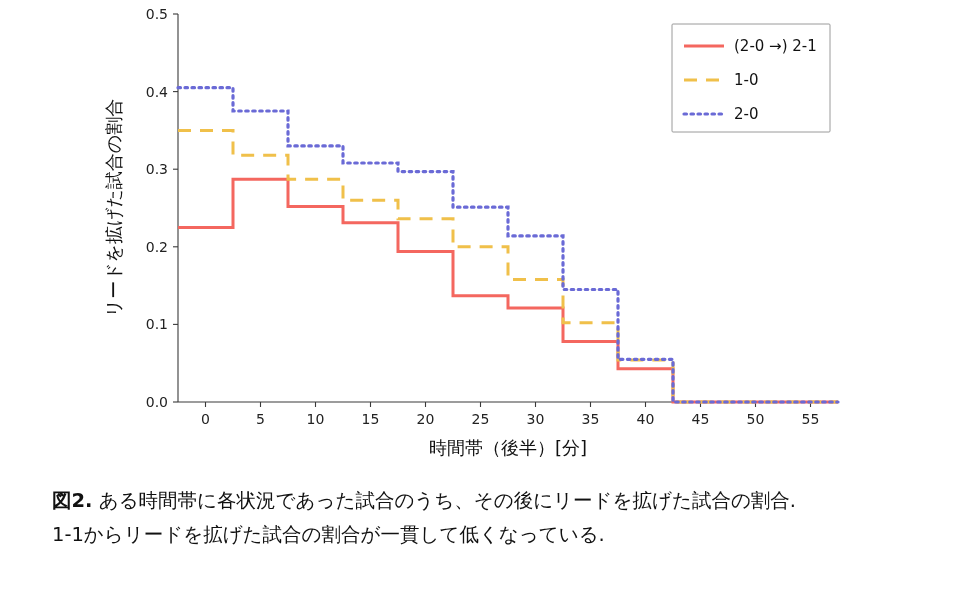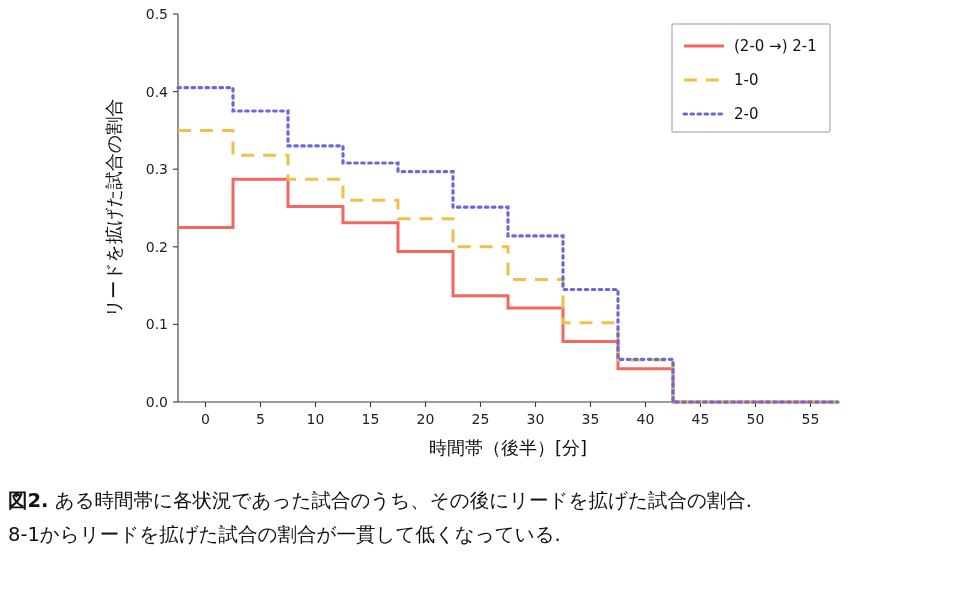--- a/index.html
+++ b/index.html
@@ -72,20 +72,21 @@
     left: 8px;
     top: 484px;
     width: 964px;
     font-family: "DejaVu Sans", sans-serif;
     font-size: 19.5px;
     line-height: 1.72;
     color: #111111;
   }
   #caption .cap-line {
     white-space: nowrap;
+    margin-left: 44px;
   }
   #caption .cap-bold {
     font-weight: bold;
   }
 </style>
 </head>
 <body>
 
 <div id="page">
 
@@ -150,16 +151,16 @@
         <g id="labels-group">
             <text x="508" y="454" class="axis-title" text-anchor="middle">時間帯（後半）[分]</text>
             <text x="0" y="0" class="axis-title" text-anchor="middle" transform="translate(120,208) rotate(-90)">リードを拡げた試合の割合</text>
           </g>
       </svg>
     </div>
   </div>
 
   <div id="caption">
     <div class="cap-line"><span class="cap-bold">図2.</span><span> ある時間帯に各状況であった試合のうち、その後にリードを拡げた試合の割合.</span></div>
-    <div class="cap-line">8-1からリードを拡げた試合の割合が一貫して低くなっている.</div>
+    <div class="cap-line">1-1からリードを拡げた試合の割合が一貫して低くなっている.</div>
   </div>
 
 </div>
 
 </body></html>

